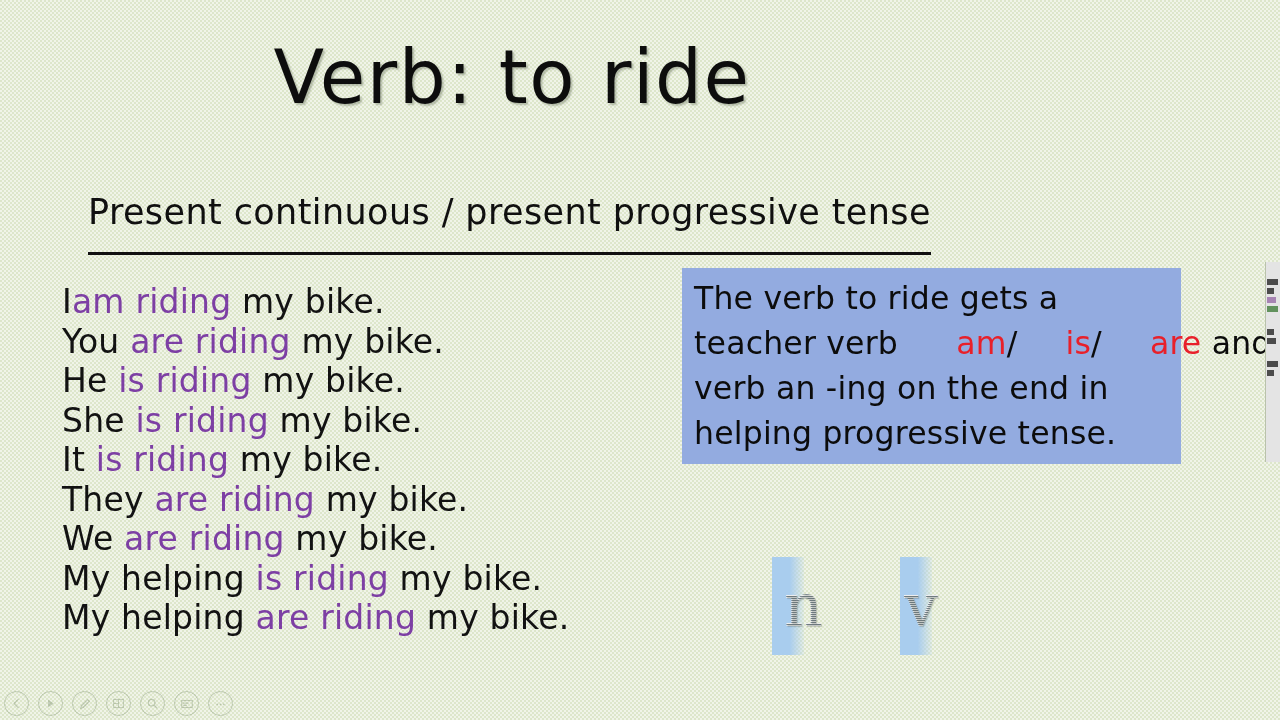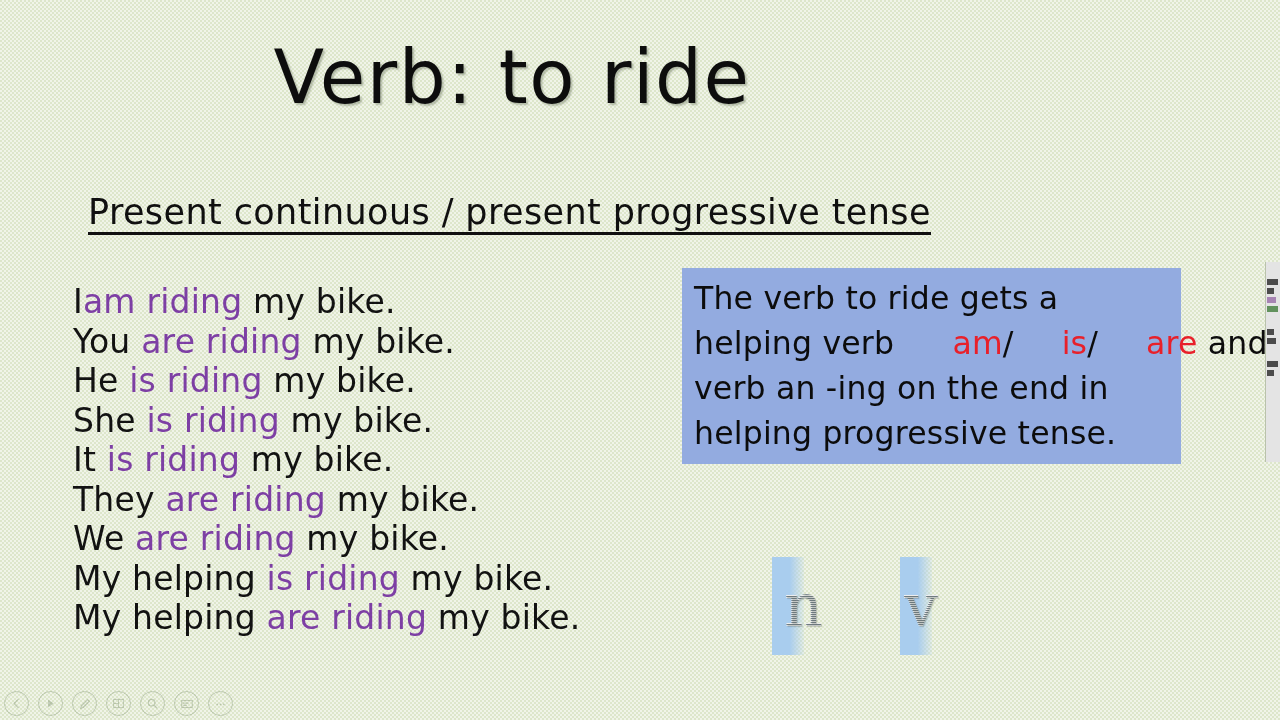--- a/index.html
+++ b/index.html
@@ -44,30 +44,30 @@
   
   #subtitle {
     position: absolute;
     top: 192px;
     left: 88px;
     font-size: 35px;
     font-weight: 400;
     letter-spacing: 0.4px;
     color: #101010;
     border-bottom: 3px solid #101010;
-    padding-bottom: 0;
+    padding-bottom: 20px;
     display: inline-block;
     white-space: nowrap;
   }
 
   
   #sentence-list {
     position: absolute;
     top: 282px;
-    left: 73px;
+    left: 62px;
     width: 600px;
   }
   .sentence-line {
     font-size: 33px;
     line-height: 39.5px;
     color: #121212;
     white-space: nowrap;
     letter-spacing: 0.2px;
   }
   .helper {
@@ -205,21 +205,21 @@
     <div class="sentence-line"><span>We </span><span class="helper">are riding</span><span> my bike.</span></div>
 
     <div class="sentence-line"><span>My helping </span><span class="helper">is riding</span><span> my bike.</span></div>
 
     <div class="sentence-line"><span>My helping </span><span class="helper">are riding</span><span> my bike.</span></div>
 
   </div>
 
   <div id="callout-box">
     <div class="callout-line">The verb to ride gets a</div>
-    <div class="callout-line"><span>helping verb </span><span class="hl-red">am</span><span>/</span><span class="hl-red">is</span><span>/</span><span class="hl-red">are</span><span> and</span></div>
+    <div class="callout-line"><span>teacher verb </span><span class="hl-red">am</span><span>/</span><span class="hl-red">is</span><span>/</span><span class="hl-red">are</span><span> and</span></div>
     <div class="callout-line">verb an -ing on the end in</div>
     <div class="callout-line">helping progressive tense.</div>
   </div>
 
   <div id="letter-tiles">
     <div class="tile tile-1"></div>
     <div class="tile tile-2"></div>
     <div class="glyph glyph-1">n</div>
     <div class="glyph glyph-2">v</div>
   </div>

